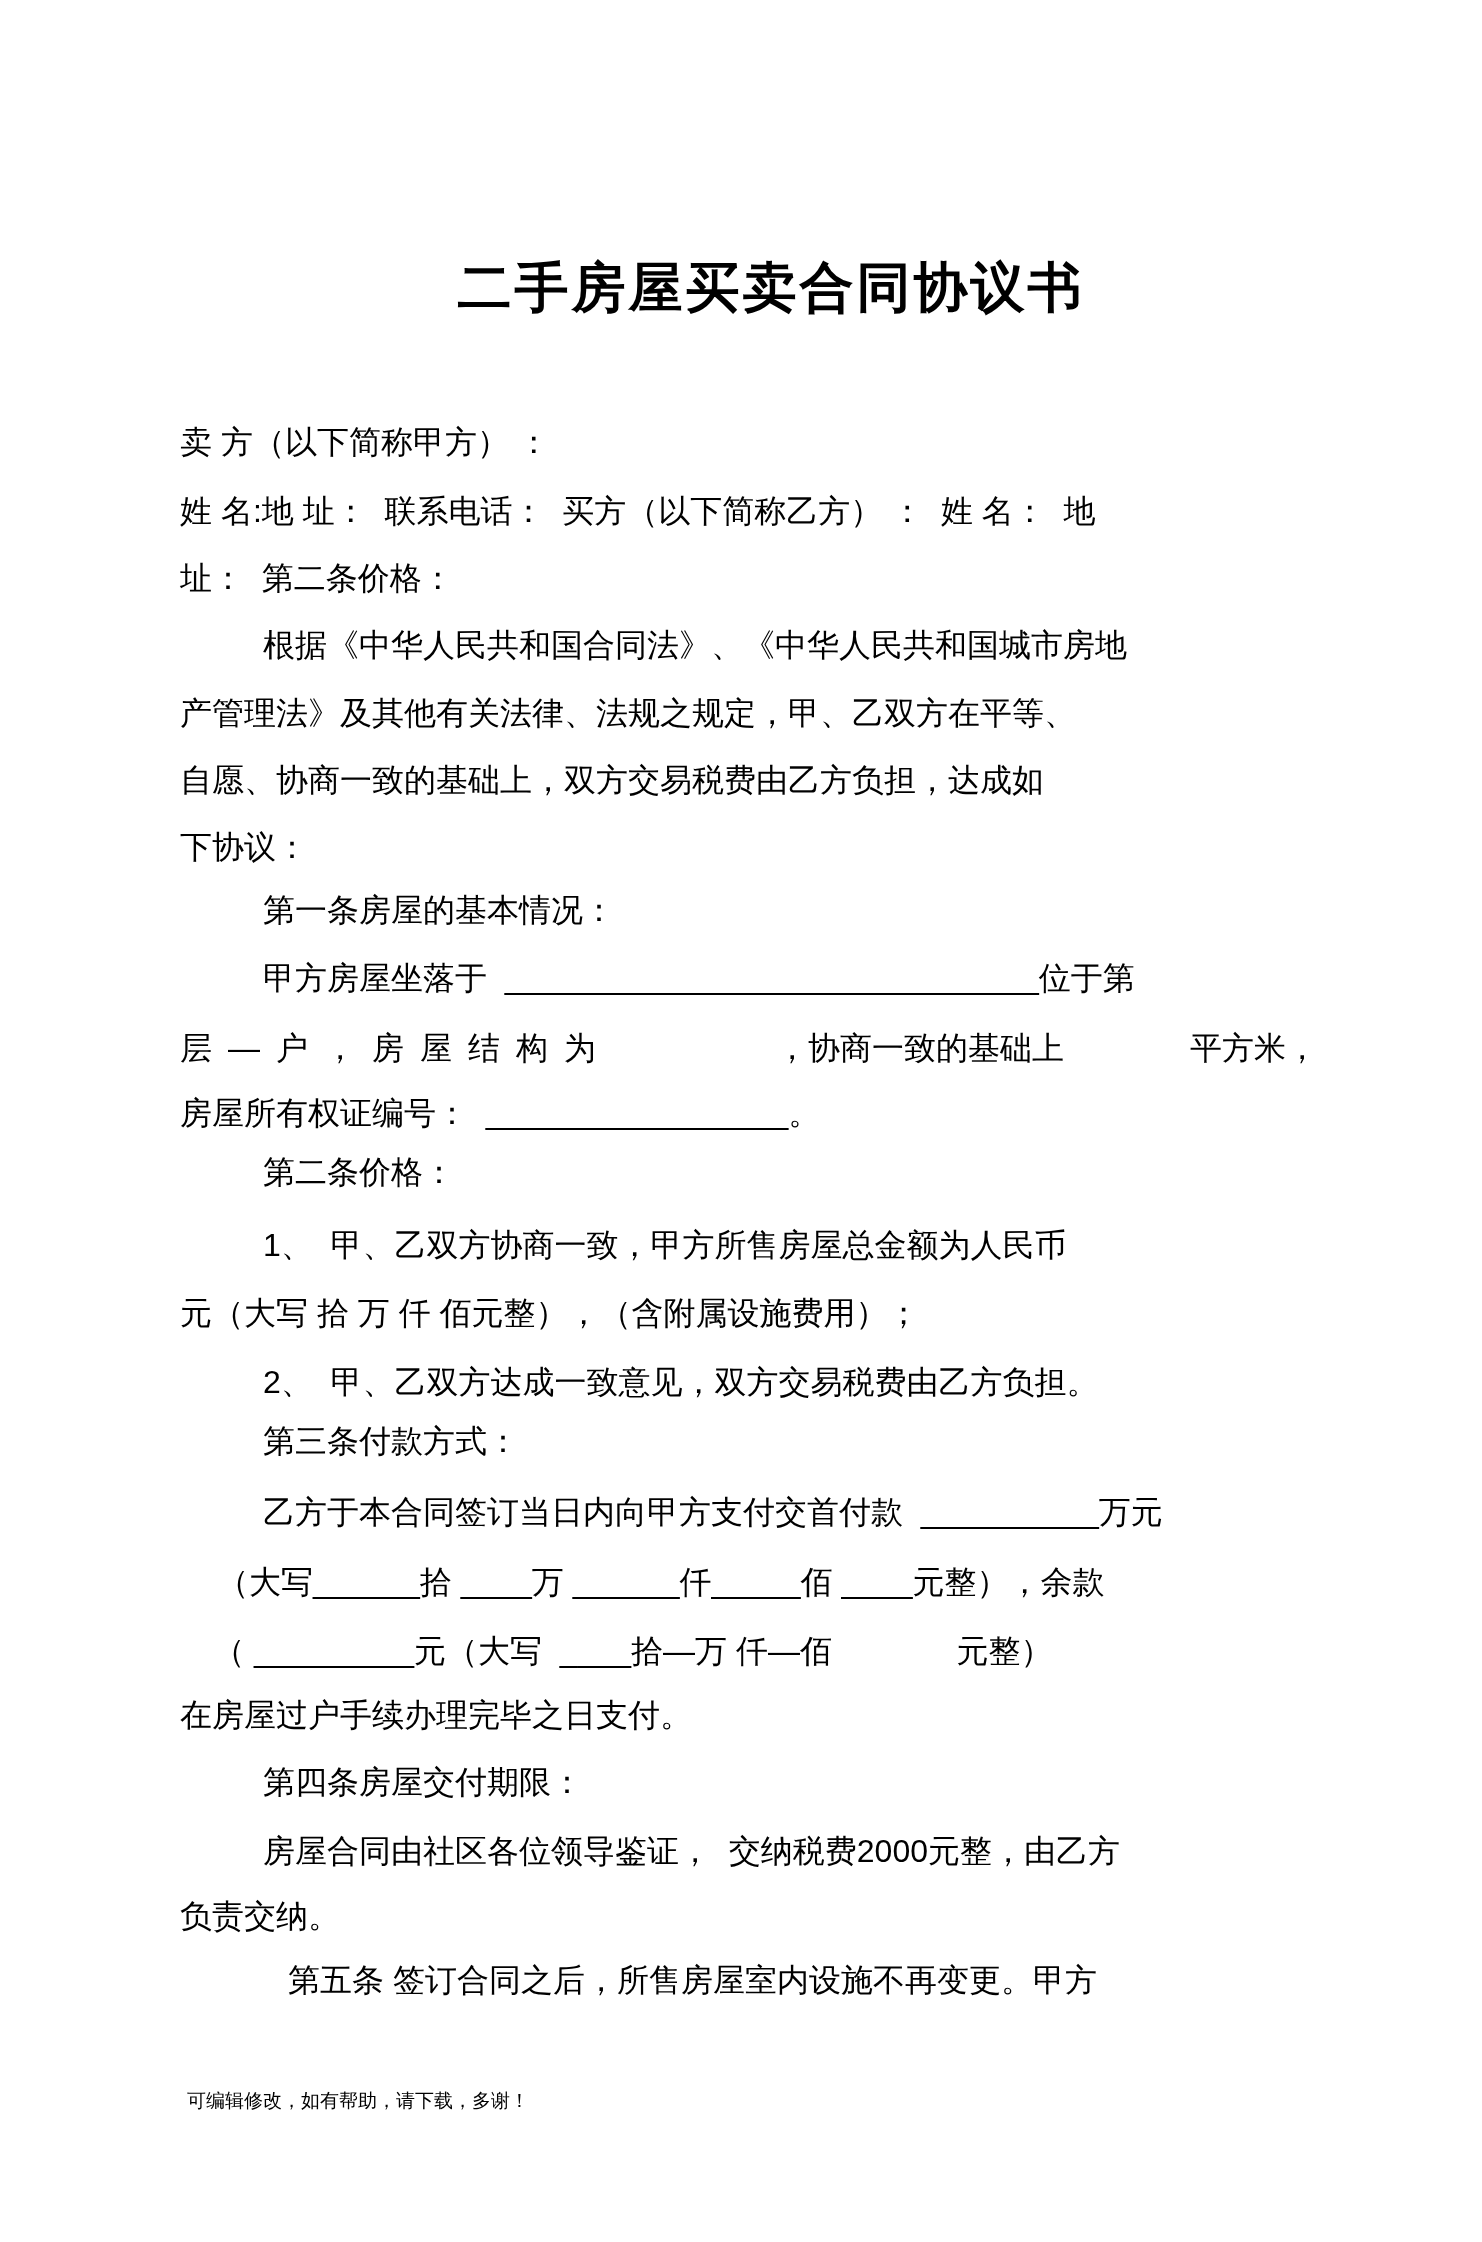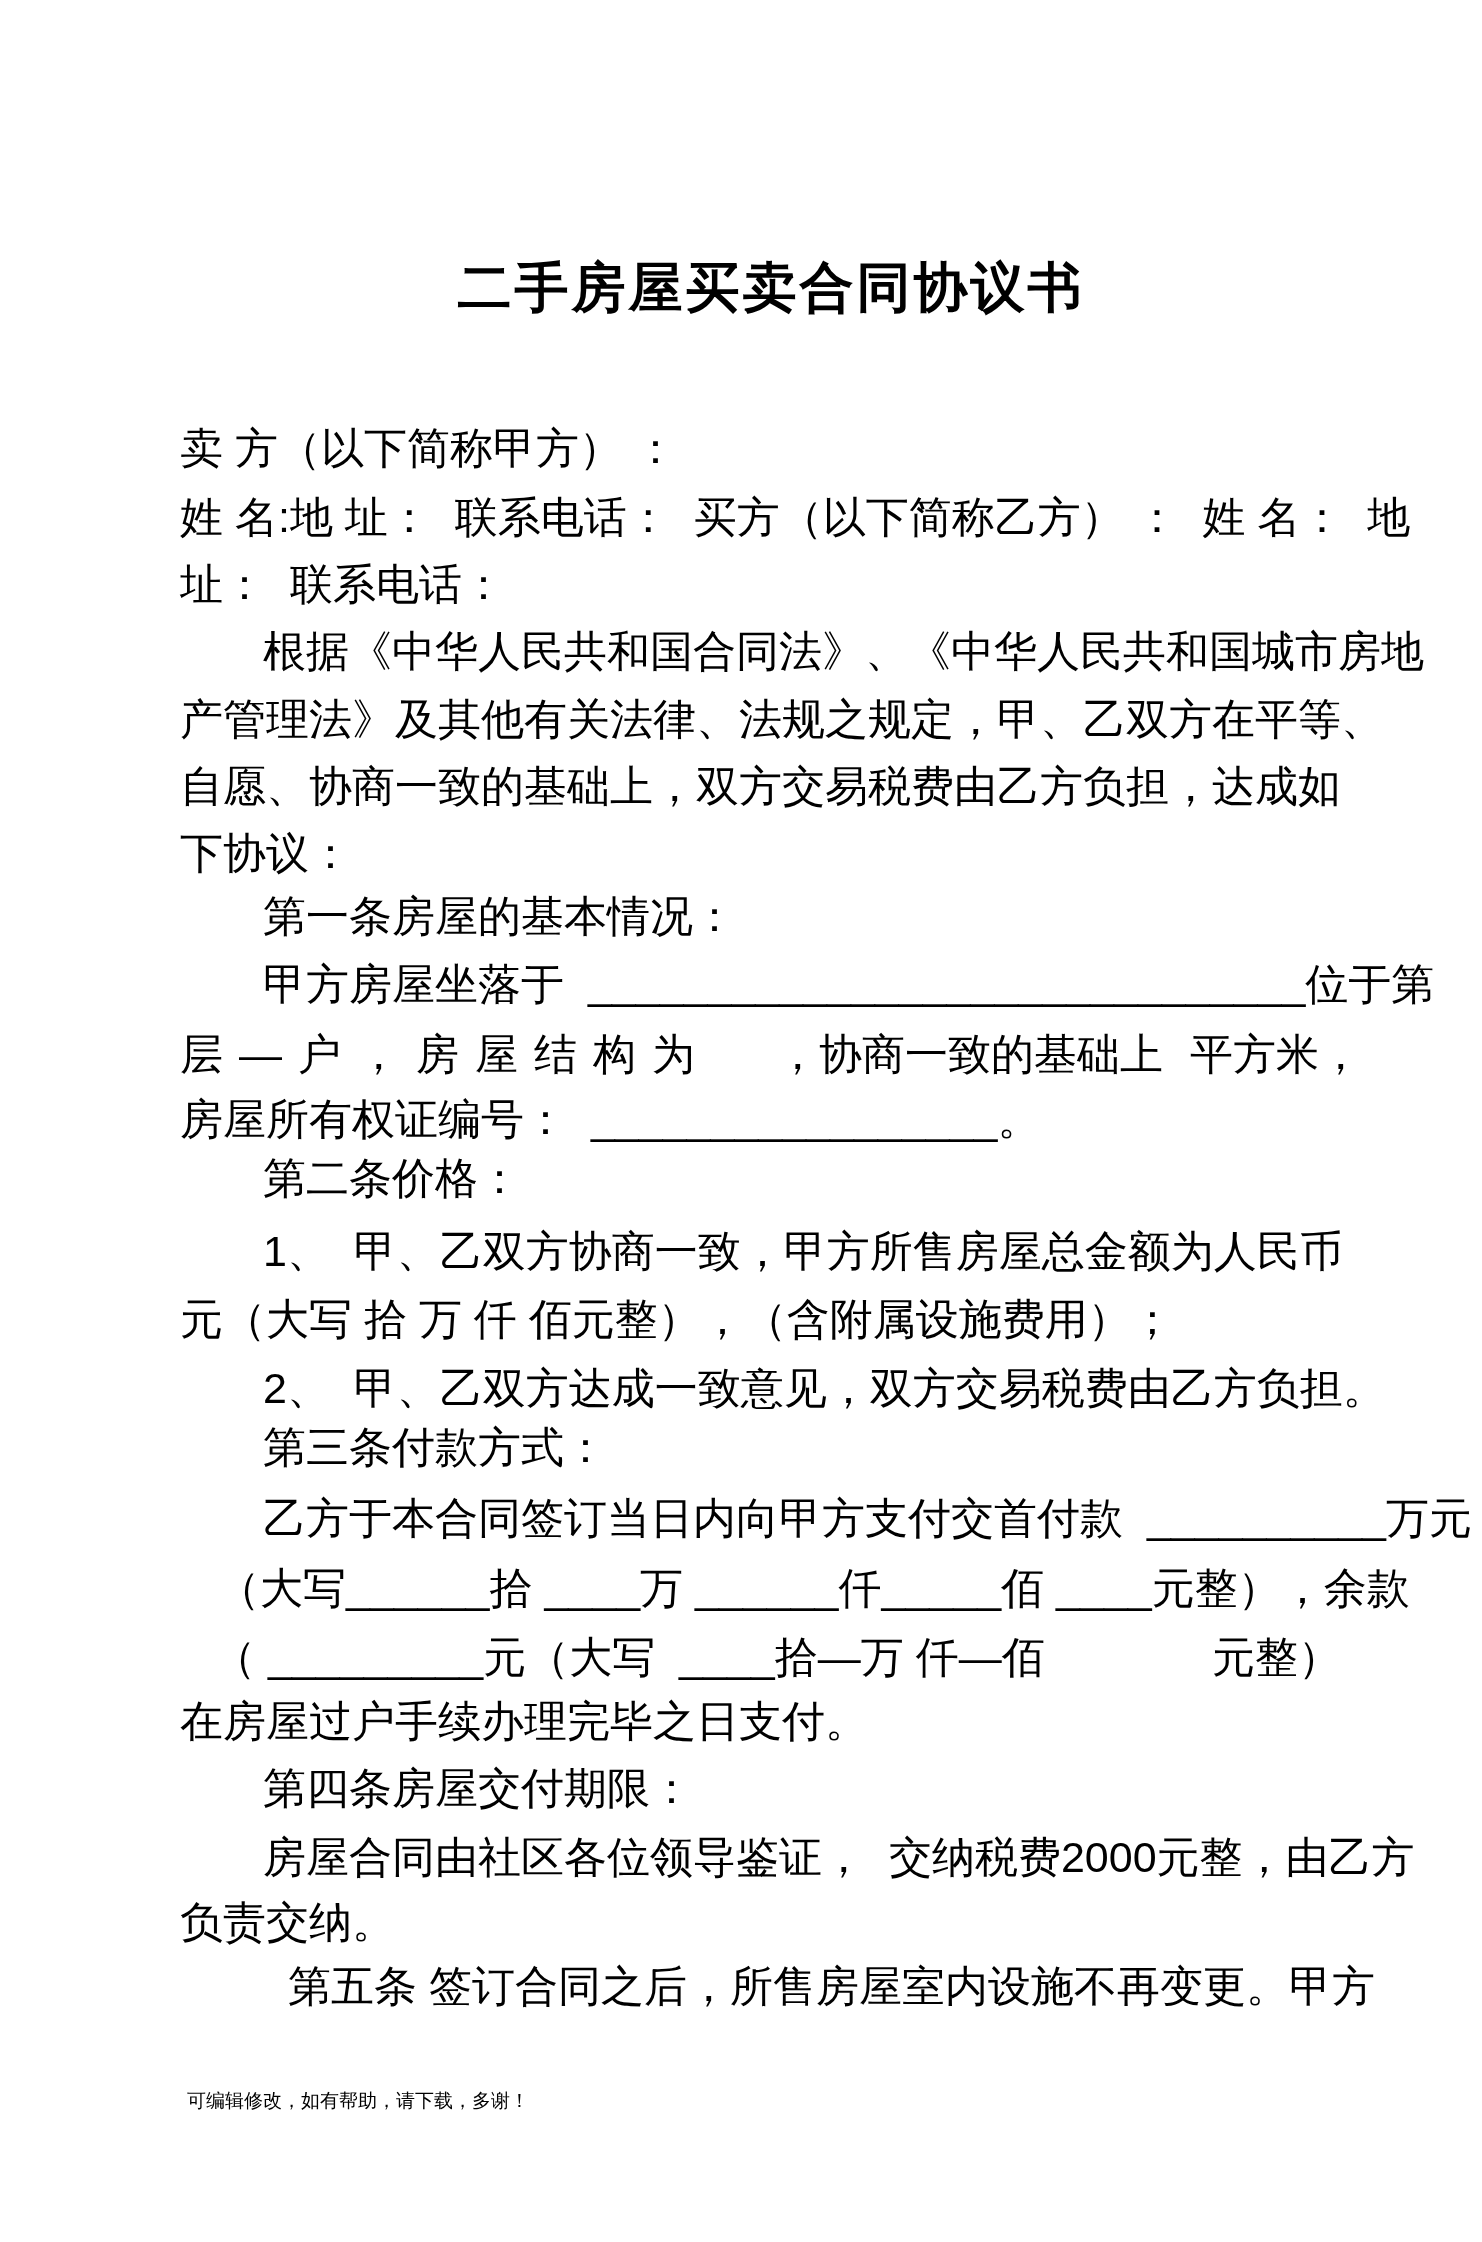--- a/index.html
+++ b/index.html
@@ -20,21 +20,21 @@
     left:30px;top:252px;
     width:100%;
     text-align:center;
     font-size:54px;
     font-weight:700;
     letter-spacing:3px;
     white-space:pre;
   }
   .ln{
     position:absolute;
-    font-size:43px;
+    font-size:32px;
     line-height:1.25;
     white-space:pre;
     color:#000;
   }
   .stretch{letter-spacing:16px;text-align:center;}
   .footer{
     position:absolute;
     left:187px;top:2088px;
     font-size:19px;
     white-space:pre;
@@ -43,21 +43,21 @@
 </style>
 </head>
 <body>
 
 <div class="page">
 
   <div class="title">二手房屋买卖合同协议书</div>
 
   <div class="ln" style="left:180px;top:422px">卖 方（以下简称甲方） ：</div>
   <div class="ln" style="left:180px;top:491px">姓 名:地 址：  联系电话：  买方（以下简称乙方） ：  姓 名：  地</div>
-  <div class="ln" style="left:180px;top:558px">址：  联系电话：</div>
+  <div class="ln" style="left:180px;top:558px">址：  第二条价格：</div>
   <div class="ln" style="left:263px;top:625px">根据《中华人民共和国合同法》、《中华人民共和国城市房地</div>
   <div class="ln" style="left:180px;top:693px">产管理法》及其他有关法律、法规之规定，甲、乙双方在平等、</div>
   <div class="ln" style="left:180px;top:760px">自愿、协商一致的基础上，双方交易税费由乙方负担，达成如</div>
   <div class="ln" style="left:180px;top:827px">下协议：</div>
   <div class="ln" style="left:263px;top:958px">甲方房屋坐落于  ______________________________位于第</div>
   <div class="ln" style="left:263px;top:890px">第一条房屋的基本情况：</div>
 
   <div class="ln stretch" style="left:180px;top:1028px">层—户，房屋结构为</div>
   <div class="ln" style="left:776px;top:1028px">，协商一致的基础上</div>
   <div class="ln" style="left:1190px;top:1028px">平方米，</div>

